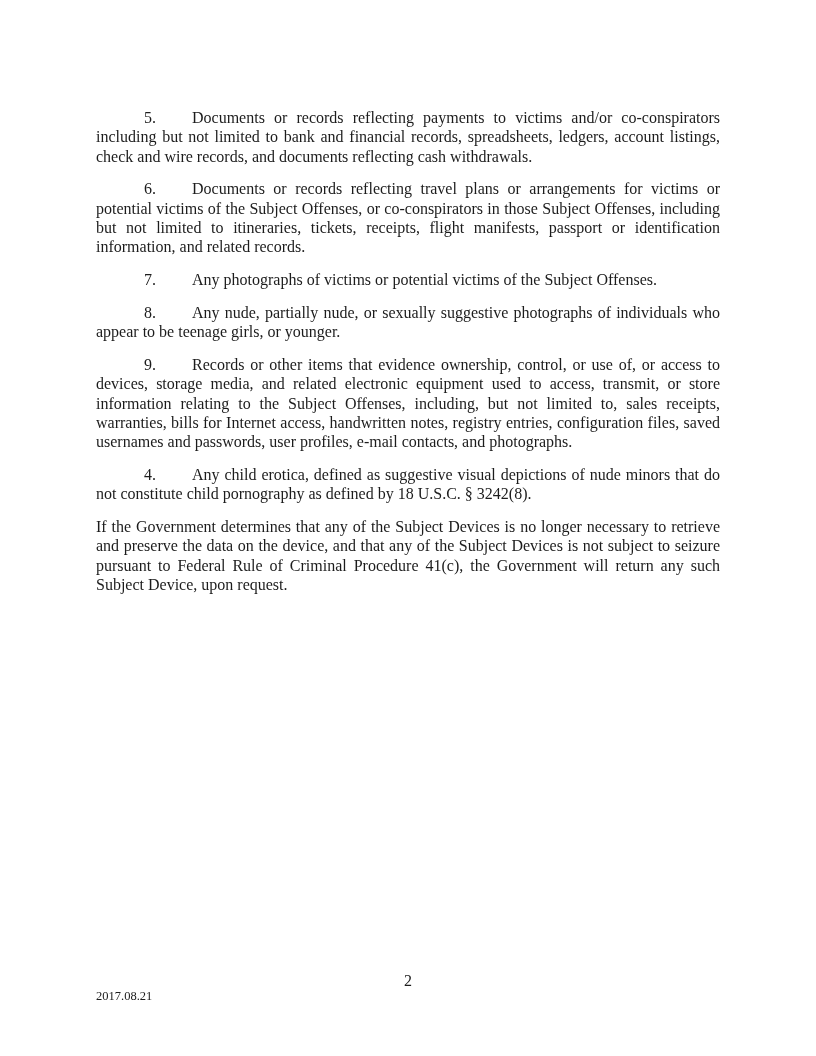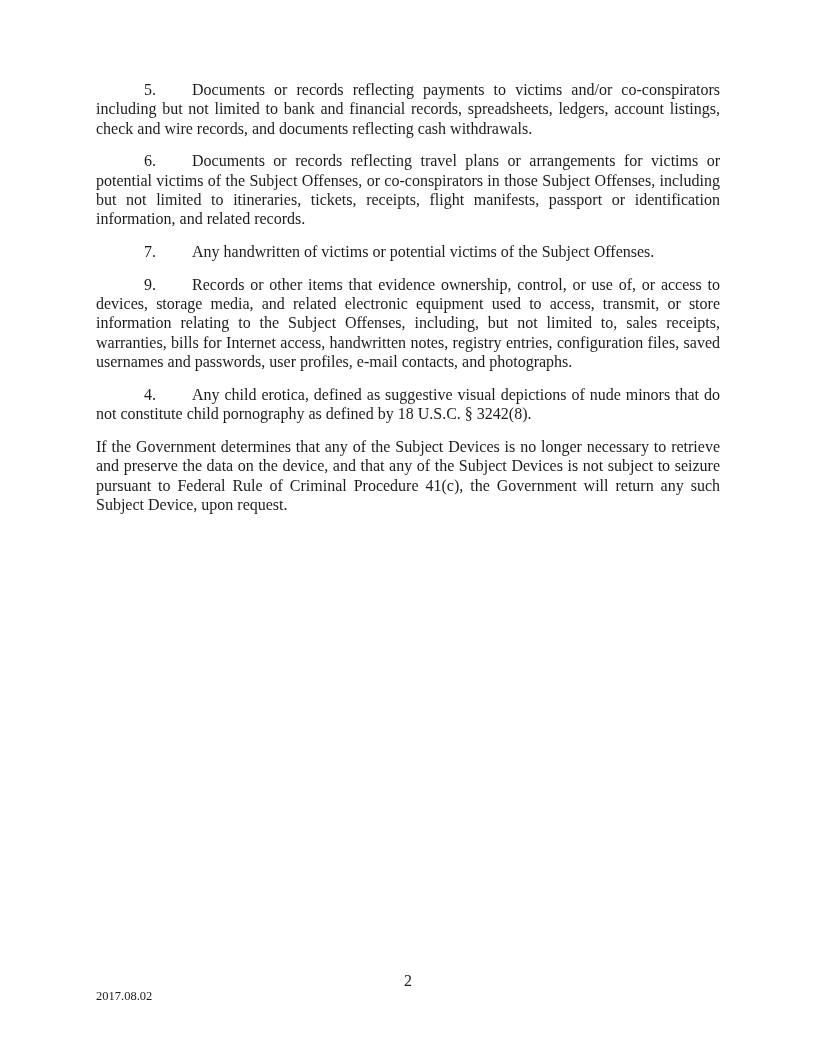--- a/index.html
+++ b/index.html
@@ -12,21 +12,21 @@
     width: 816px;
     height: 1056px;
     background: #ffffff;
     color: #1c1c1c;
     font-family: "Liberation Serif", serif;
     overflow: hidden;
   }
   .content {
     position: absolute;
     left: 96px;
-    top: 80px;
+    top: 108px;
     width: 624px;
     font-size: 16px;
     line-height: 19.3px;
     text-align: justify;
   }
   .content p {
     margin: 0 0 13.5px 0;
   }
   p.numbered {
     text-indent: 48px;
@@ -60,26 +60,27 @@
 </head>
 <body>
 
 <div class="page">
   <div class="content">
 
     <p class="numbered"><span class="para-num">5.</span><span>Documents or records reflecting payments to victims and/or co-conspirators including but not limited to bank and financial records, spreadsheets, ledgers, account listings, check and wire records, and documents reflecting cash withdrawals.</span></p>
 
     <p class="numbered"><span class="para-num">6.</span><span>Documents or records reflecting travel plans or arrangements for victims or potential victims of the Subject Offenses, or co-conspirators in those Subject Offenses, including but not limited to itineraries, tickets, receipts, flight manifests, passport or identification information, and related records.</span></p>
 
-    <p class="numbered"><span class="para-num">7.</span><span>Any handwritten of victims or potential victims of the Subject Offenses.</span></p>
+    <p class="numbered"><span class="para-num">7.</span><span>Any photographs of victims or potential victims of the Subject Offenses.</span></p>
 
+    <p class="numbered"><span class="para-num">8.</span><span>Any nude, partially nude, or sexually suggestive photographs of individuals who appear to be teenage girls, or younger.</span></p>
 
     <p class="numbered"><span class="para-num">9.</span><span>Records or other items that evidence ownership, control, or use of, or access to devices, storage media, and related electronic equipment used to access, transmit, or store information relating to the Subject Offenses, including, but not limited to, sales receipts, warranties, bills for Internet access, handwritten notes, registry entries, configuration files, saved usernames and passwords, user profiles, e-mail contacts, and photographs.</span></p>
 
     <p class="numbered"><span class="para-num">4.</span><span>Any child erotica, defined as suggestive visual depictions of nude minors that do not constitute child pornography as defined by 18 U.S.C. § 3242(8).</span></p>
 
     <p class="closing">If the Government determines that any of the Subject Devices is no longer necessary to retrieve and preserve the data on the device, and that any of the Subject Devices is not subject to seizure pursuant to Federal Rule of Criminal Procedure 41(c), the Government will return any such Subject Device, upon request.</p>
 
   </div>
 
   <div class="page-number">2</div>
-  <div class="footer-date">2017.08.02</div>
+  <div class="footer-date">2017.08.21</div>
 </div>
 
 </body></html>

